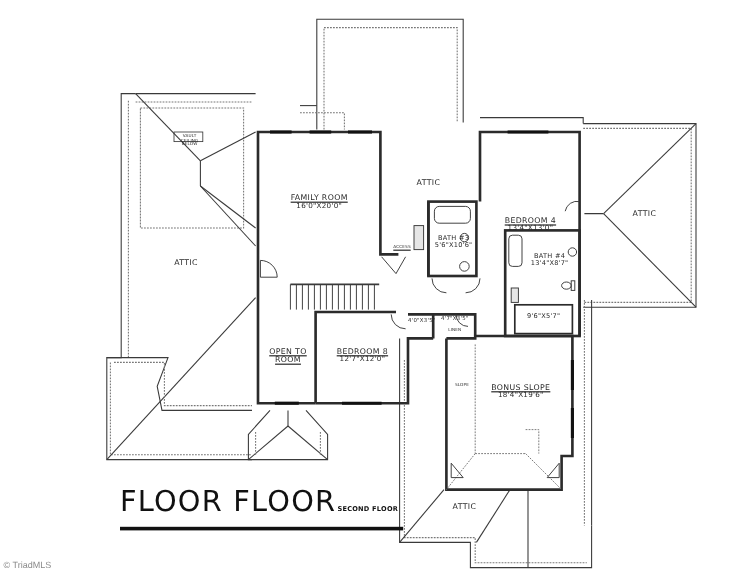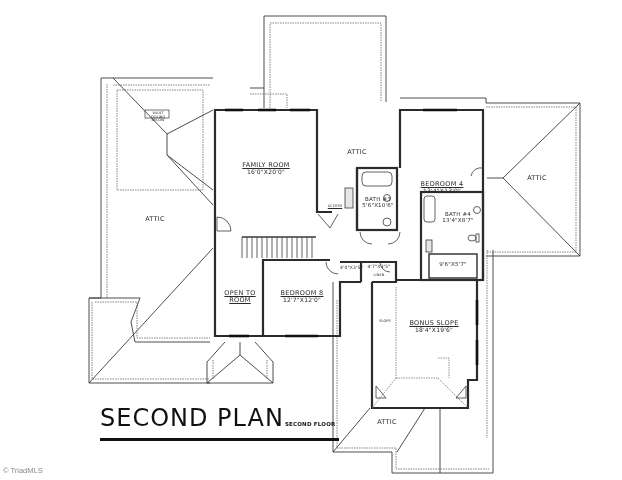--- a/index.html
+++ b/index.html
@@ -208,15 +208,15 @@
   <div class="room-name">BONUS SLOPE</div>
   <div class="room-dim">18'4"X19'6"</div>
 </div>
 
 <div class="lbl attic" style="left:372px;top:419px;width:30px;">ATTIC</div>
 
 <div class="lbl tiny" style="left:324px;top:205px;width:22px;text-decoration:underline;">ACCESS</div>
 <div class="lbl tiny" style="left:378px;top:320px;width:14px;">SLOPE</div>
 <div class="lbl tiny" style="left:148px;top:112px;width:20px;white-space:normal;">VAULT CEILING BELOW</div>
 
-<div class="title"><span>SECOND PLAN</span><span class="sub">SECOND FLOOR</span></div>
+<div class="title"><span>FLOOR FLOOR</span><span class="sub">SECOND FLOOR</span></div>
 
 <div class="copyright">© TriadMLS</div>
 
 </body></html>

